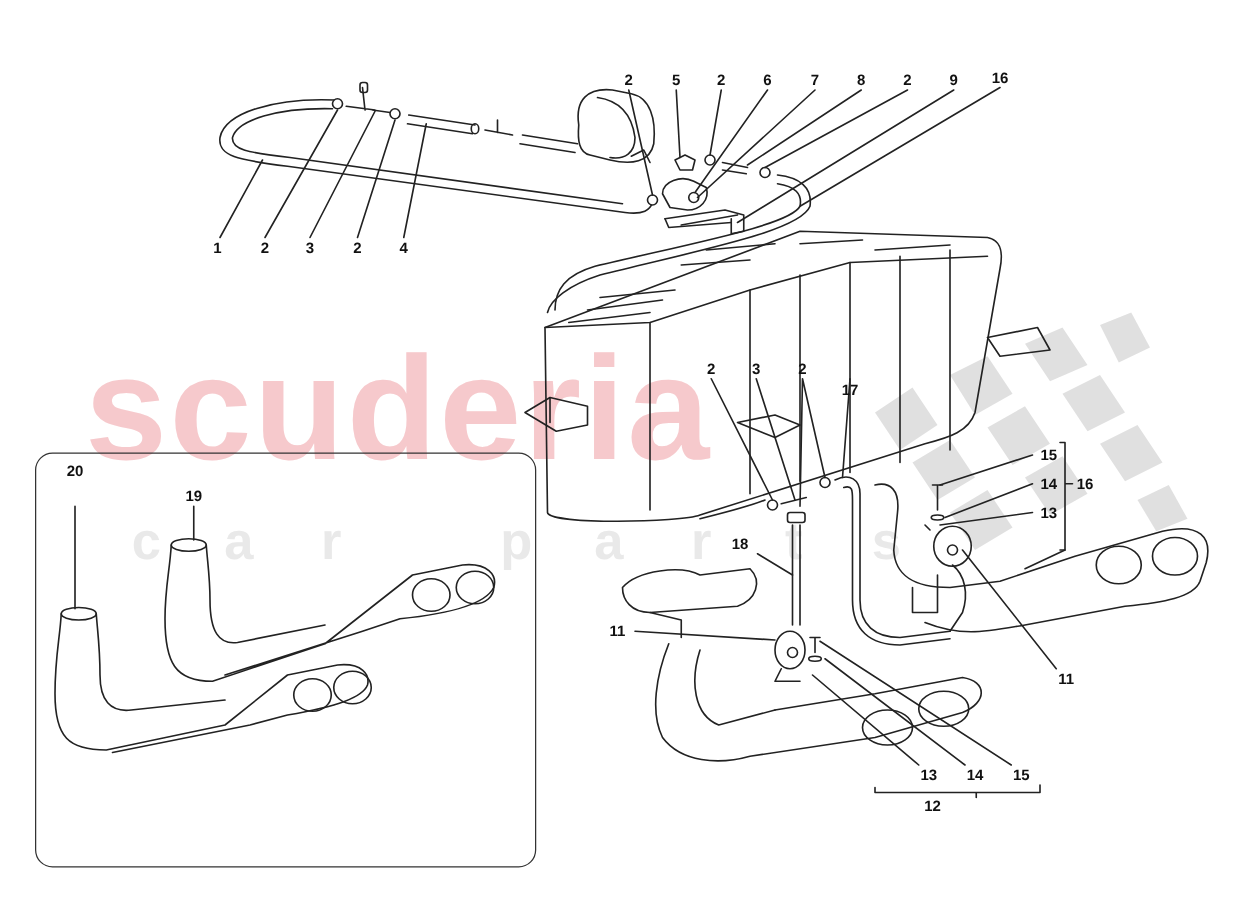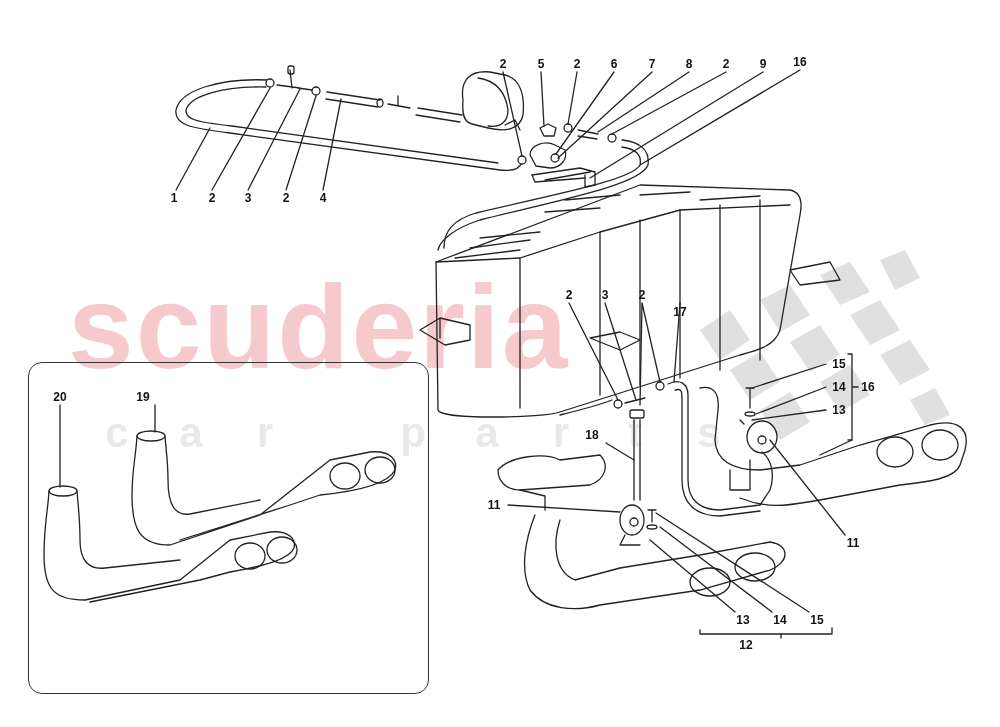--- a/index.html
+++ b/index.html
@@ -180,15 +180,15 @@
   <div class="callout" style="left:839px;top:410px">13</div>
   <div class="callout" style="left:592px;top:435px">18</div>
   <div class="callout" style="left:494px;top:505px">11</div>
   <div class="callout" style="left:853px;top:543px">11</div>
 
   <div class="callout" style="left:743px;top:620px">13</div>
   <div class="callout" style="left:780px;top:620px">14</div>
   <div class="callout" style="left:817px;top:620px">15</div>
   <div class="callout" style="left:746px;top:645px">12</div>
 
-  <div class="callout" style="left:60px;top:397px">20</div>
-  <div class="callout" style="left:143px;top:397px">19</div>
+  <div class="callout" style="left:60px;top:377px">20</div>
+  <div class="callout" style="left:155px;top:397px">19</div>
 </div>
 
 </body></html>

